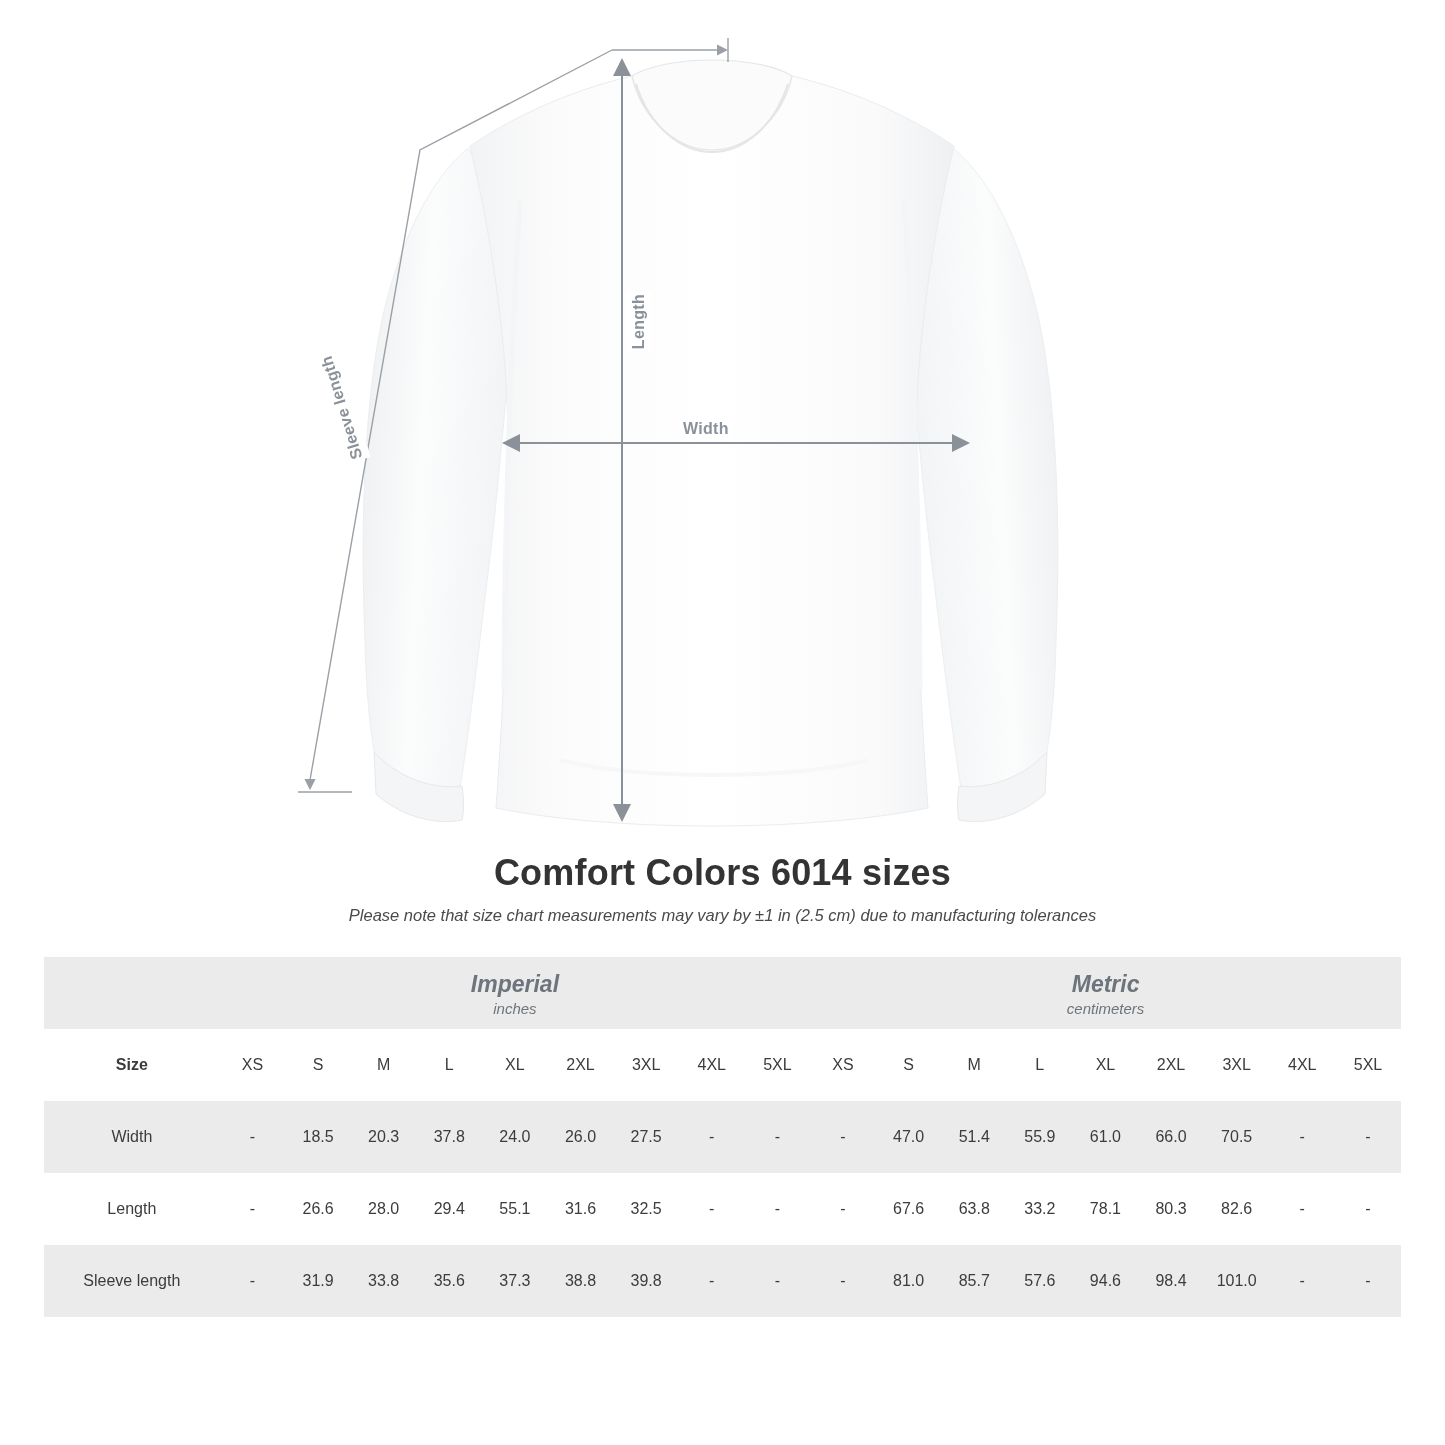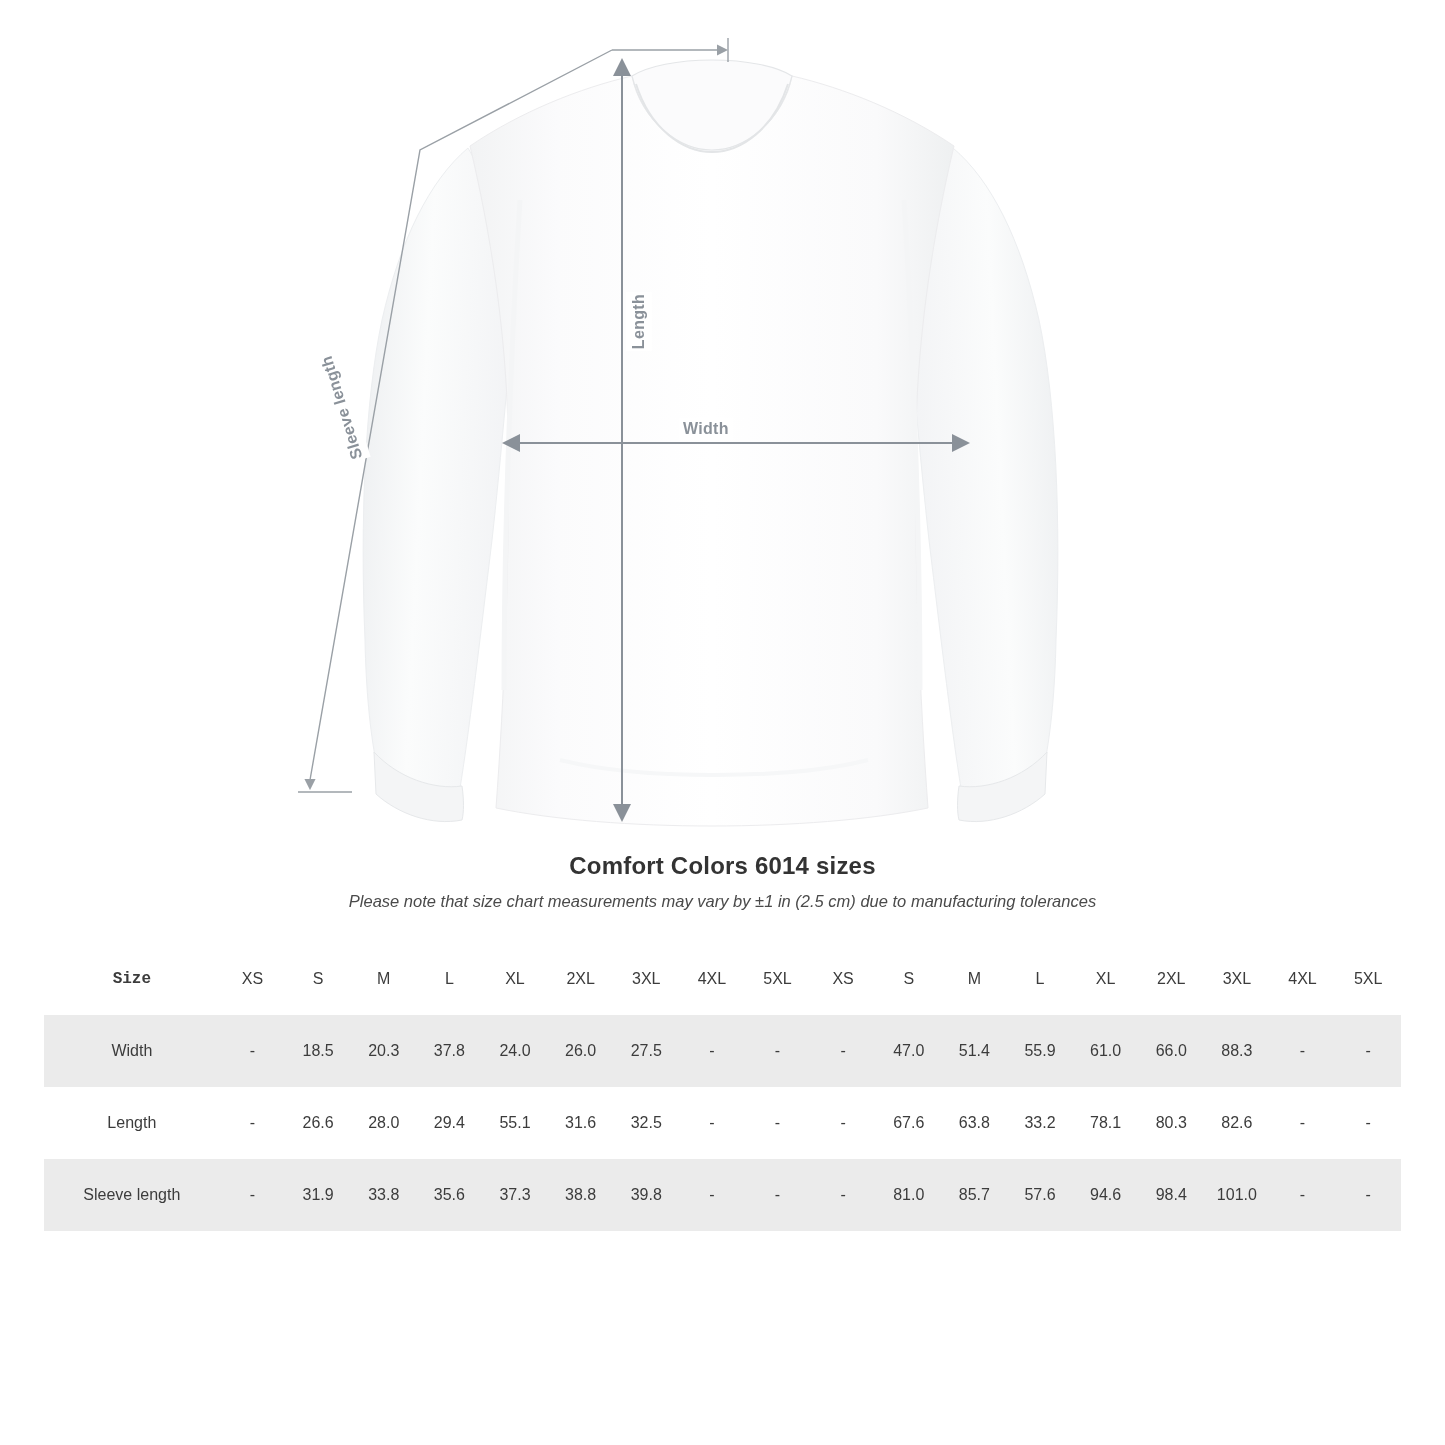--- a/index.html
+++ b/index.html
@@ -54,21 +54,21 @@
     transform: rotate(163deg);
     transform-origin: center center;
   }
 
   
   .title-block {
     text-align: center;
     margin-top: 12px;
   }
   .chart-title {
-    font-size: 24px;
+    font-size: 36px;
     font-weight: bold;
     color: #333333;
     margin: 4px;
     letter-spacing: 0.2px;
   }
   .chart-note {
     font-size: 16.5px;
     font-style: italic;
     color: #4a4a4a;
     margin-top: 12px;
@@ -111,21 +111,20 @@
   }
   .size-header-row td {
     background: #ffffff;
     font-weight: bold;
     font-size: 16px;
     color: #3c3c3c;
     height: 78px;
   }
   .size-header-row td.row-label-cell {
     font-weight: bold;
-    font-family: Liberation Mono, monospace;
   }
   tr.shade td {
     background: #ebebeb;
   }
   tr.plain td {
     background: #ffffff;
   }
   td.row-label-cell {
     font-weight: bold;
     font-size: 16.5px;
@@ -221,20 +220,31 @@
 </div>
 
 <div class="table-wrap">
   <table class="size-table">
     <colgroup>
       <col style="width:174px">
       <col span="9" style="width:65px">
       <col span="9" style="width:65px">
     </colgroup>
     <tbody>
+      <tr class="unit-header-row">
+        <td></td>
+        <td colspan="9">
+          <div class="unit-title">Imperial</div>
+          <div class="unit-sub">inches</div>
+        </td>
+        <td colspan="9">
+          <div class="unit-title">Metric</div>
+          <div class="unit-sub">centimeters</div>
+        </td>
+      </tr>
 
       <tr class="size-header-row">
         <td class="row-label-cell">Size</td>
         <td>XS</td>
         <td>S</td>
         <td>M</td>
         <td>L</td>
         <td>XL</td>
         <td>2XL</td>
         <td>3XL</td>
@@ -261,21 +271,21 @@
         <td>26.0</td>
         <td>27.5</td>
         <td>-</td>
         <td>-</td>
         <td>-</td>
         <td>47.0</td>
         <td>51.4</td>
         <td>55.9</td>
         <td>61.0</td>
         <td>66.0</td>
-        <td>88.3</td>
+        <td>70.5</td>
         <td>-</td>
         <td>-</td>
       </tr>
 
       <tr class="plain">
         <td class="row-label-cell">Length</td>
         <td>-</td>
         <td>26.6</td>
         <td>28.0</td>
         <td>29.4</td>

